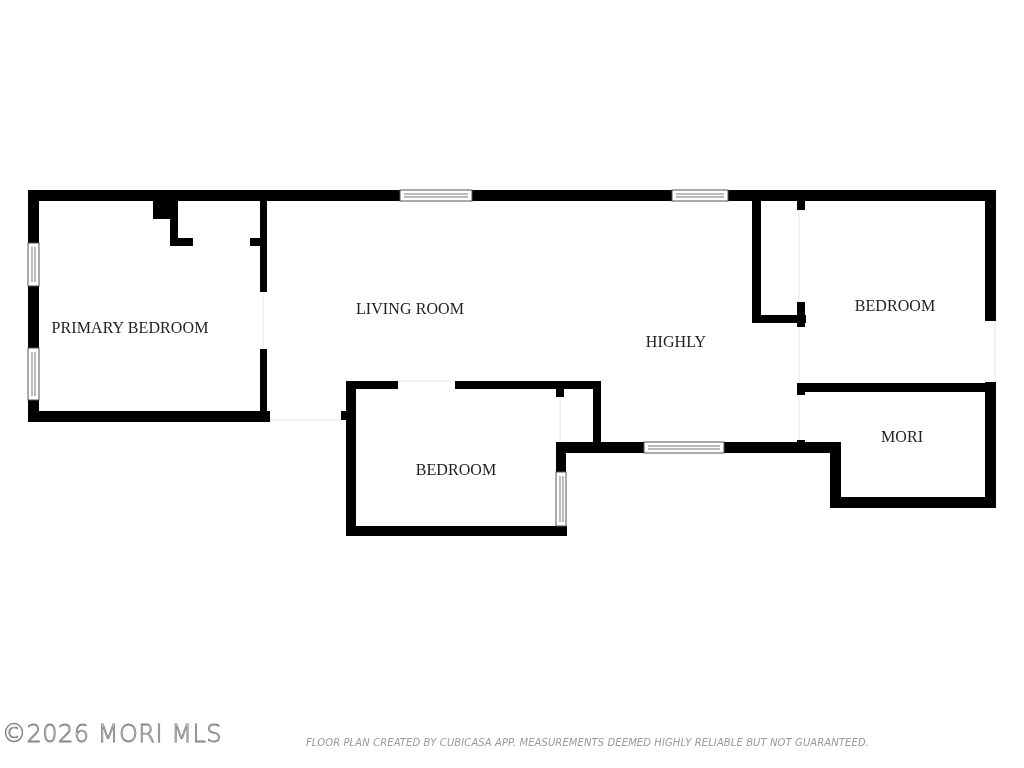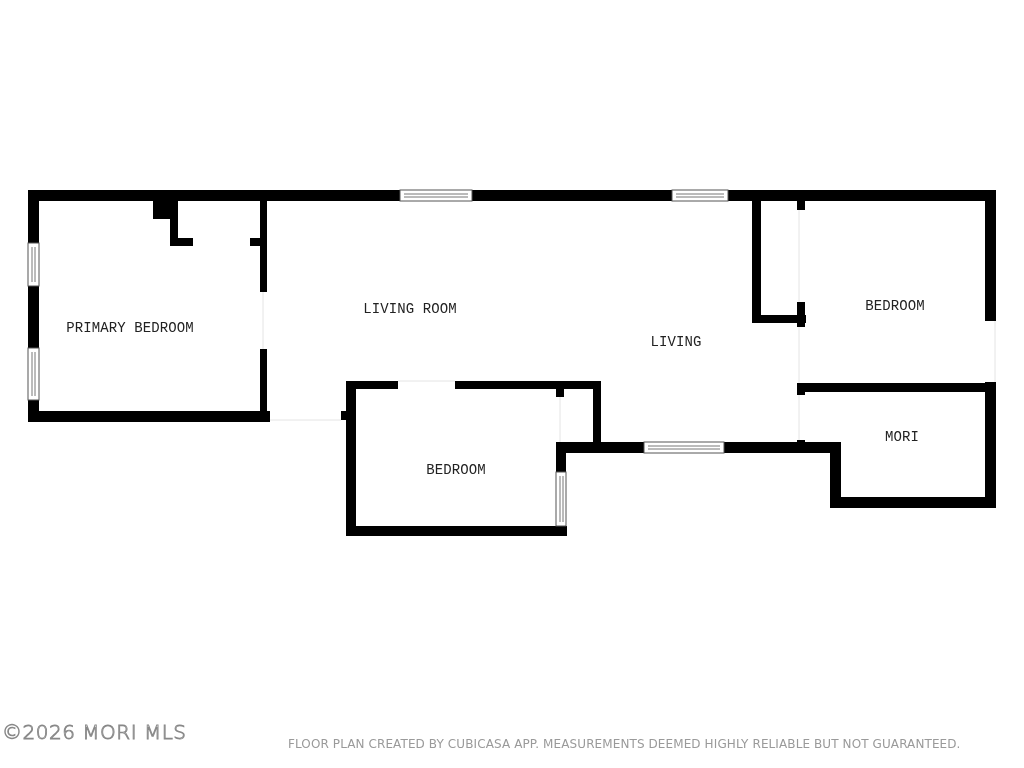--- a/index.html
+++ b/index.html
@@ -2,23 +2,23 @@
 <html><head>
   <meta charset="utf-8">
   <style>
     html, body { margin: 0; padding: 0; background: #ffffff; }
     body { width: 1024px; height: 768px; position: relative; overflow: hidden; font-family: "DejaVu Sans", sans-serif; }
     #plan { position: absolute; left: 0; top: 0; width: 1024px; height: 768px; }
     .wall { fill: #000000; }
     .win-frame { fill: #ffffff; stroke: #555555; stroke-width: 1; }
     .win-line { stroke: #777777; stroke-width: 1; }
     .door-line { stroke: #e4e4e4; stroke-width: 1; fill: none; }
-    .room-label { position: absolute; font-family: Liberation Mono, monospace; font-size: 14px; color: #222222; white-space: nowrap; transform: translate(-50%, -50%); letter-spacing: 0.1px; }
-    .copyright { position: absolute; left: 2px; top: 720px; font-family: "DejaVu Sans", sans-serif; font-size: 20px; color: #ffffff; -webkit-text-stroke: 0.9px #888888; letter-spacing: 0.5px; font-weight: 300; }
-    .disclaimer { position: absolute; left: 288px; top: 737px; font-family: "DejaVu Sans", sans-serif; font-size: 12px; color: #9a9a9a; letter-spacing: 0.1px; white-space: nowrap; }
+    .room-label { position: absolute; font-family: Liberation Serif, serif; font-size: 16px; color: #222222; white-space: nowrap; transform: translate(-50%, -50%); letter-spacing: 0.1px; }
+    .copyright { position: absolute; left: 2px; top: 720px; font-family: "DejaVu Sans", sans-serif; font-size: 24px; color: #ffffff; -webkit-text-stroke: 0.9px #888888; letter-spacing: 0.5px; font-weight: 300; }
+    .disclaimer { position: absolute; left: 306px; top: 737px; font-family: "DejaVu Sans", sans-serif; font-size: 10px; color: #9a9a9a; letter-spacing: 0.1px; white-space: nowrap; font-style: italic; }
   </style>
 </head>
 <body>
 
 <svg id="plan" viewBox="0 0 1024 768" xmlns="http://www.w3.org/2000/svg">
   <g>
 
     <rect class="wall" x="28" y="190" width="372" height="11"></rect>
     <rect class="wall" x="472" y="190" width="200" height="11"></rect>
     <rect class="wall" x="728" y="190" width="268" height="11"></rect>
@@ -96,19 +96,19 @@
     <line class="door-line" x1="560" y1="397" x2="560" y2="442"></line>
     <line class="door-line" x1="799" y1="210" x2="799" y2="302"></line>
     <line class="door-line" x1="799" y1="327" x2="799" y2="383"></line>
     <line class="door-line" x1="799" y1="395" x2="799" y2="440"></line>
     <line class="door-line" x1="995" y1="321" x2="995" y2="382"></line>
   </g>
 </svg>
 
 <div class="room-label" style="left:130px; top:328px;">PRIMARY BEDROOM</div>
 <div class="room-label" style="left:410px; top:309px;">LIVING ROOM</div>
-<div class="room-label" style="left:676px; top:342px;">LIVING</div>
+<div class="room-label" style="left:676px; top:342px;">HIGHLY</div>
 <div class="room-label" style="left:895px; top:306px;">BEDROOM</div>
 <div class="room-label" style="left:902px; top:437px;">MORI</div>
 <div class="room-label" style="left:456px; top:470px;">BEDROOM</div>
 
 <div class="copyright">©2026 MORI MLS</div>
 <div class="disclaimer">FLOOR PLAN CREATED BY CUBICASA APP. MEASUREMENTS DEEMED HIGHLY RELIABLE BUT NOT GUARANTEED.</div>
 
 </body></html>

